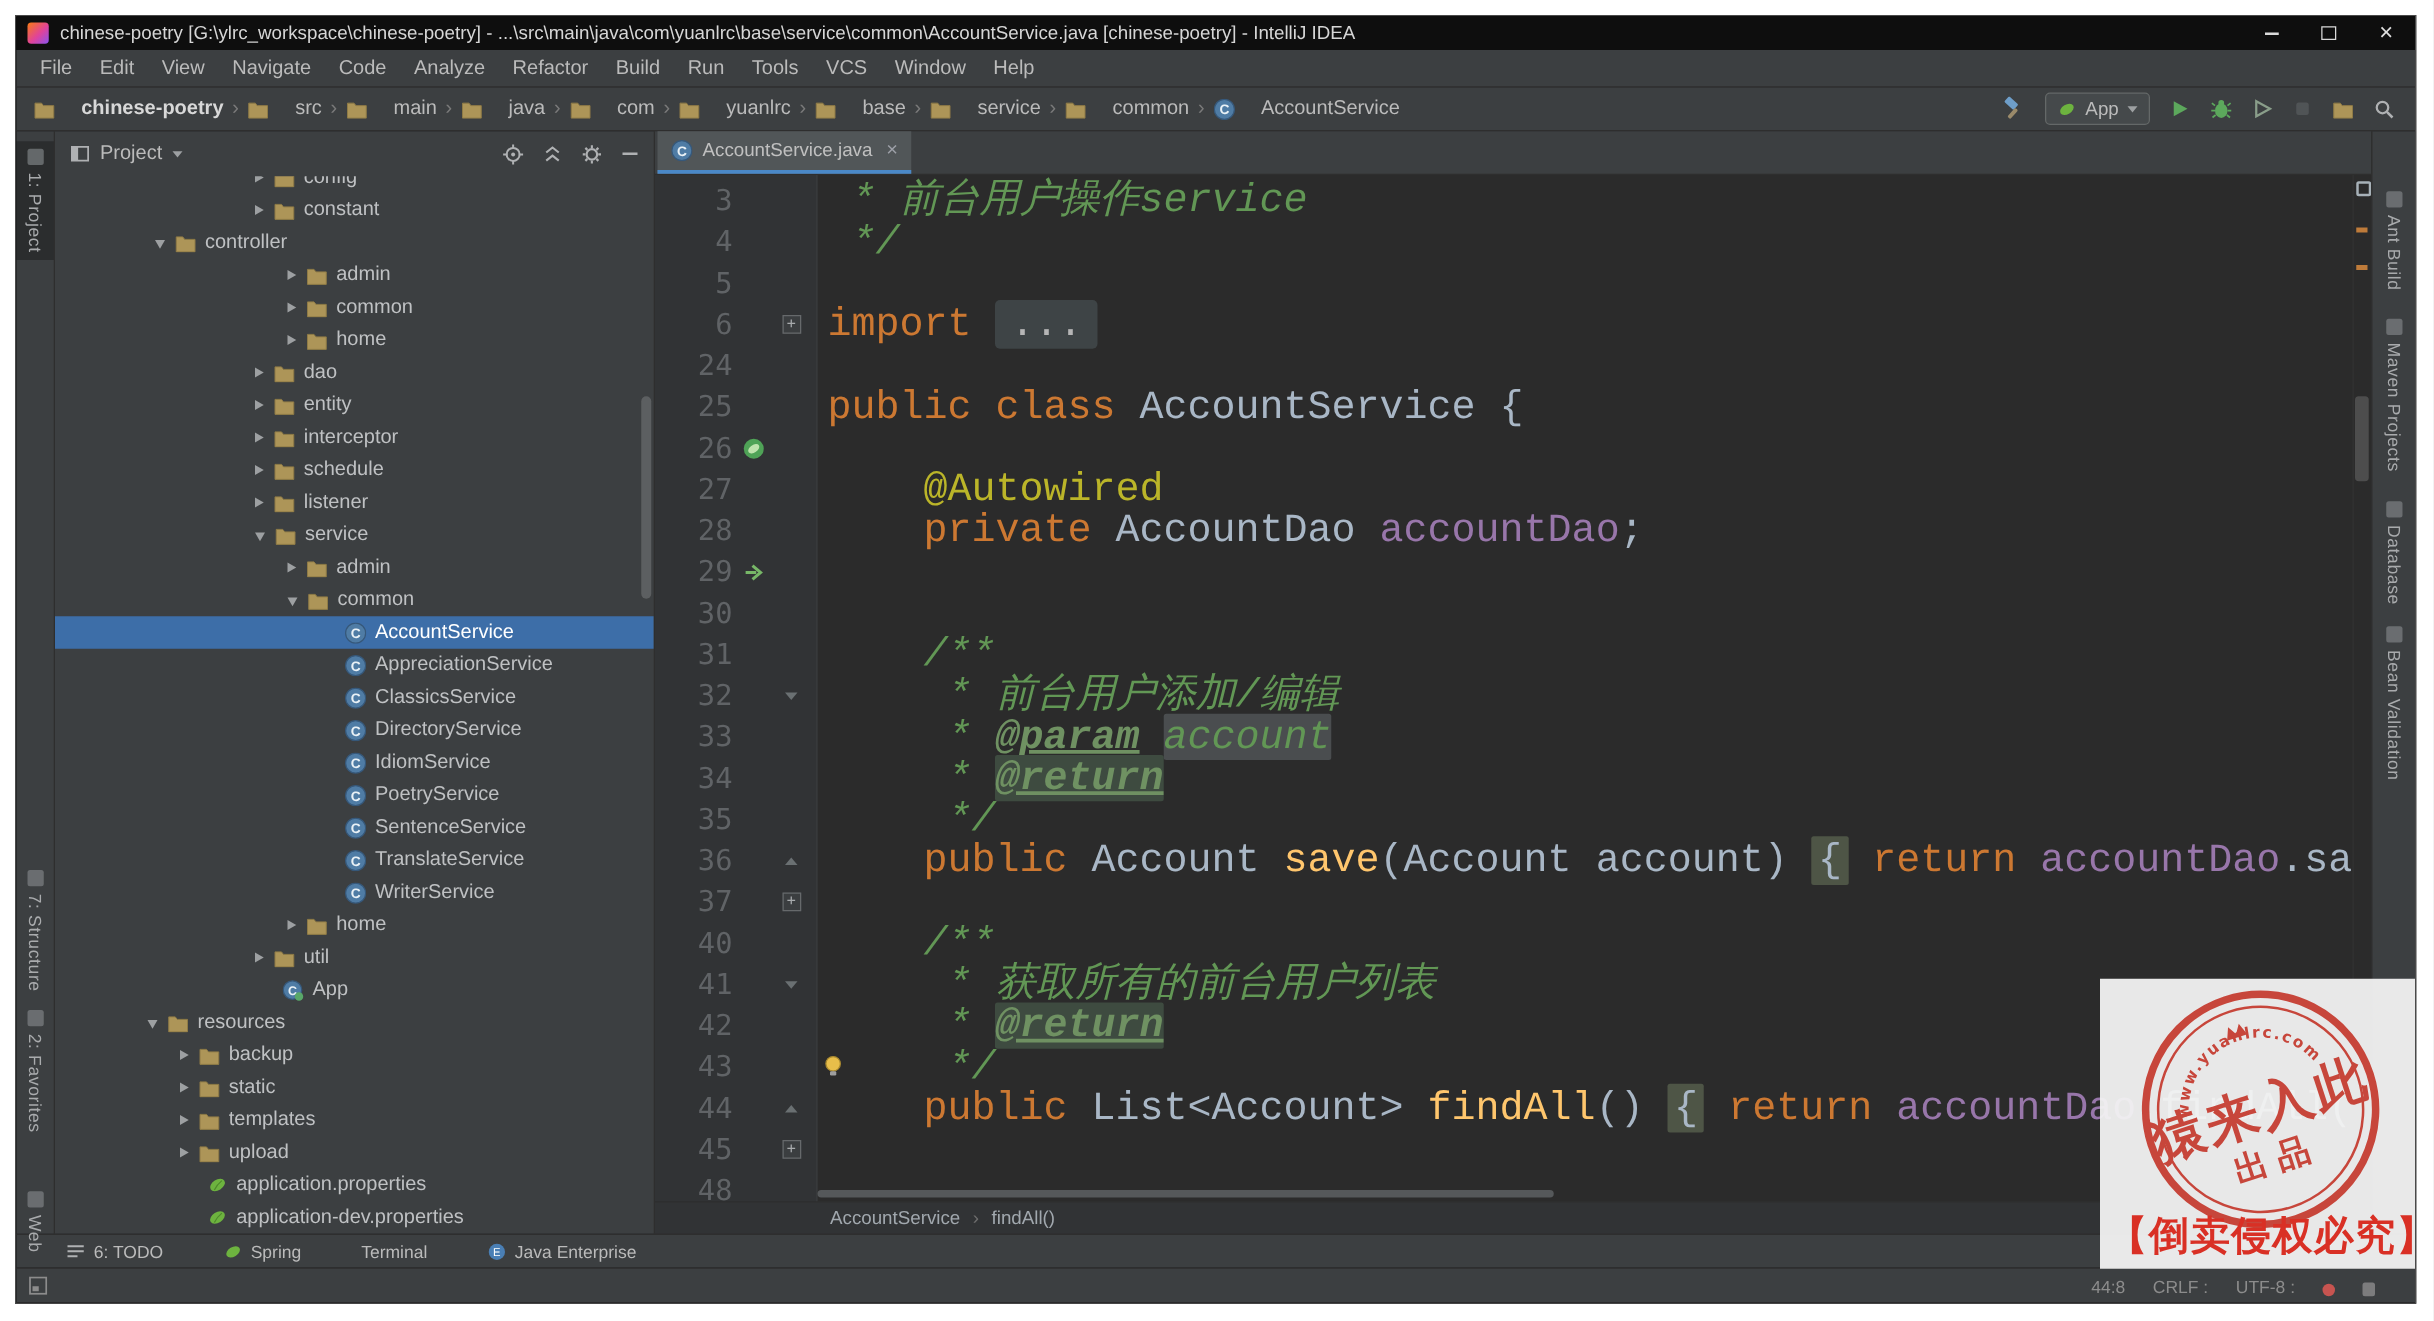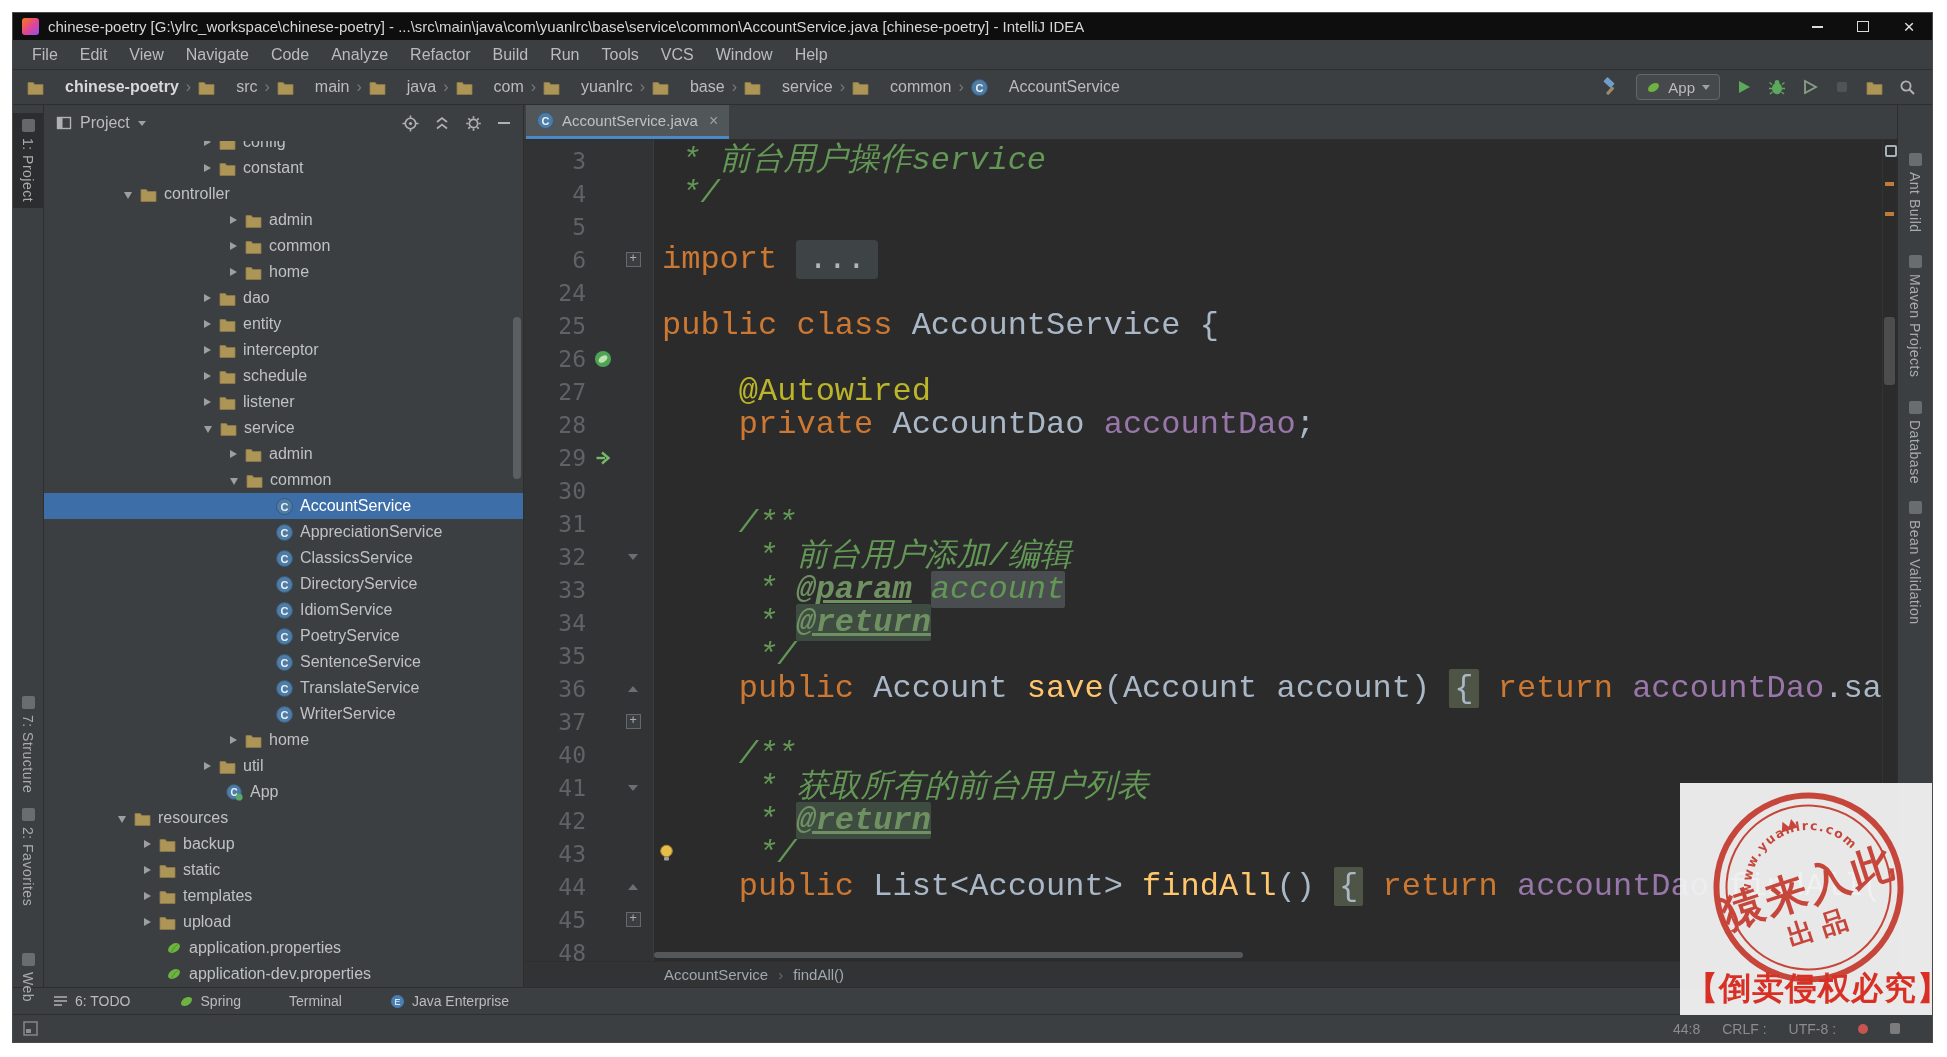--- a/index.html
+++ b/index.html
@@ -96,21 +96,21 @@
   .hscroll-thumb{position:absolute;left:0;top:1px;width:48%;height:6px;background:#55585A;border-radius:3px;}
   .ed-breadcrumbs{height:26px;flex:none;background:#313335;display:flex;align-items:center;
     padding-left:140px;font-size:15px;color:#A1A8AE;border-top:1px solid #2E2E2E;box-sizing:border-box;}
   .edc-sep{color:#6E6E6E;padding:0 10px;}
   
   .bottom-bar{height:27px;flex:none;background:#3C3F41;border-top:1px solid #2E2E2E;display:flex;
     align-items:center;gap:48px;padding-left:40px;font-size:14px;color:#BBBBBB;box-sizing:border-box;}
   .bb-item{display:inline-flex;align-items:center;gap:7px;}
   .status-bar{height:28px;flex:none;background:#3C3F41;border-top:1px solid #2E2E2E;display:flex;
     align-items:center;padding:0 10px;font-size:14px;color:#8C8C8C;position:relative;box-sizing:border-box;}
-  .sb-right{position:absolute;left:1660px;display:flex;align-items:center;gap:22px;}
+  .sb-right{position:absolute;left:1660px;display:flex;align-items:flex-end;gap:22px;}
   .sb-dot-red{width:10px;height:10px;border-radius:50%;background:#C75450;display:inline-block;}
   .sb-dot-gray{width:10px;height:11px;border-radius:2px;background:#8C8C8C;display:inline-block;opacity:.8;}
   
   .watermark{position:absolute;left:1667px;top:770px;width:252px;height:232px;z-index:50;
     background:rgba(242,242,242,0.95);}
   .wm-warning{position:absolute;bottom:4px;left:6px;font-size:32px;font-weight:bold;color:#D93025;
     letter-spacing:1px;white-space:nowrap;font-family:"DejaVu Sans",sans-serif;text-align:right;}
   .wm-stamp{position:absolute;left:26px;top:2px;}
 </style>
 </head>

